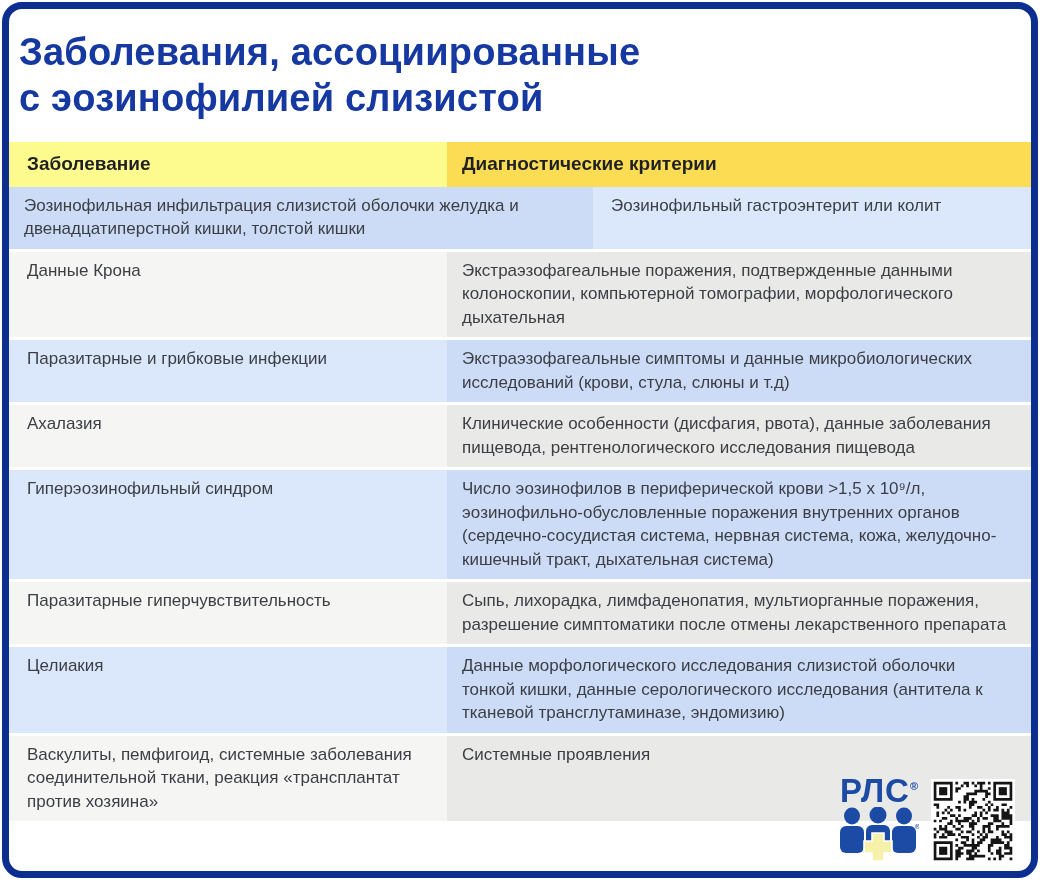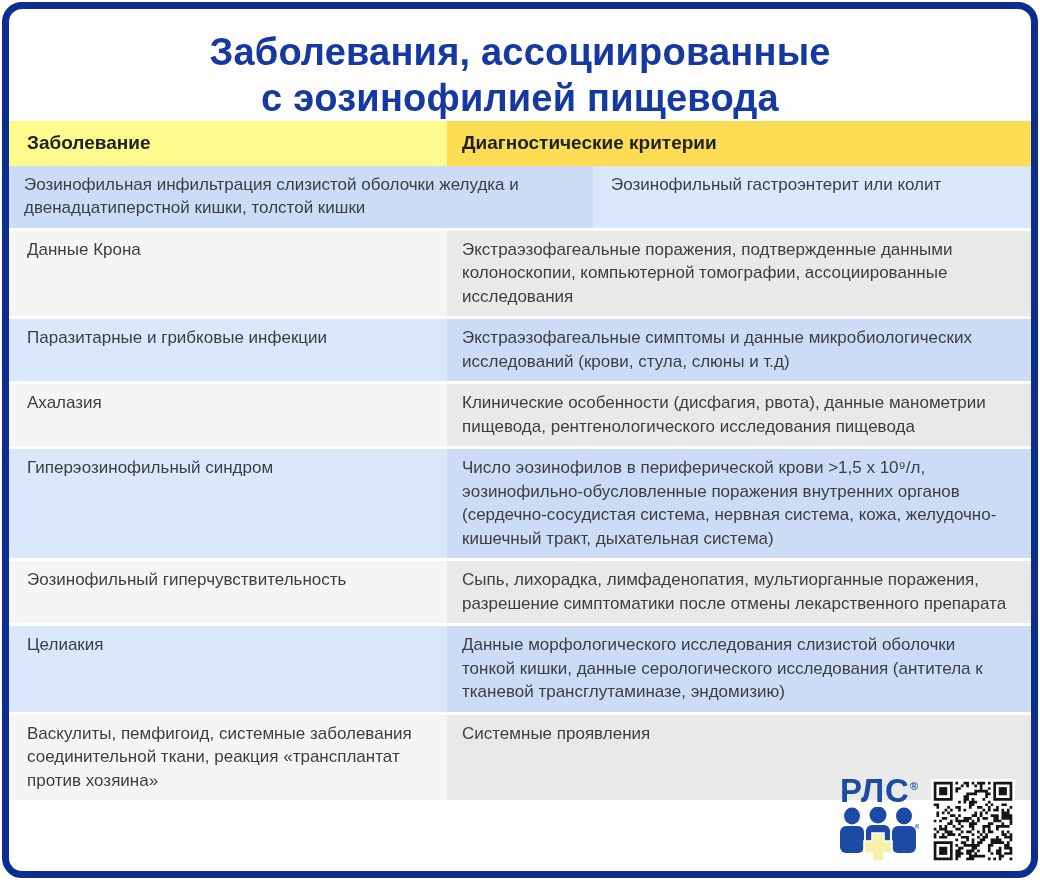--- a/index.html
+++ b/index.html
@@ -8,25 +8,25 @@
     font-family:"Liberation Sans","DejaVu Sans",sans-serif;
     -webkit-font-smoothing:antialiased;
   }
   .card{position:relative;width:1040px;height:880px;background:#ffffff;}
   .frame{
     position:absolute;inset:2px;
     border:7px solid #0c2e8e;border-radius:20px;
     background:#ffffff;overflow:hidden;box-sizing:border-box;
   }
   .title{
-    margin:20px 10px 0;text-align:center;
+    margin:20px 10px 0;text-align:left;
     color:#1539a1;font-size:38px;line-height:46px;font-weight:bold;
     letter-spacing:0.2px;
   }
-  .table{width:100%;}
+  .table{margin-top:21px;width:100%;}
   .trow{display:flex;width:100%;}
   .trow + .trow{margin-top:3px;}
   .cell{
     box-sizing:border-box;
     padding:7px 22px 8px 18px;
     font-size:17px;line-height:23.5px;color:#3b3e44;
   }
   .c-left{width:438px;flex:0 0 438px;}
   .c-right{flex:1 1 auto;padding-left:15px;}
   .thead .cell{
@@ -52,56 +52,56 @@
   .qr{display:block;background:#ffffff;}
 </style>
 </head>
 <body>
 
 <div class="card">
   <div class="frame">
 
     <div class="title">
       <span>Заболевания, ассоциированные</span><br>
-      <span>с эозинофилией пищевода</span>
+      <span>с эозинофилией слизистой</span>
     </div>
 
     <div class="table">
       <div class="trow thead">
         <div class="cell c-left">Заболевание</div>
         <div class="cell c-right">Диагностические критерии</div>
       </div>
       <div id="table-body">
         <div class="trow alt-blue">
           <div class="cell c-right">Эозинофильная инфильтрация слизистой оболочки желудка и двенадцатиперстной кишки, толстой кишки</div>
           <div class="cell c-left">Эозинофильный гастроэнтерит или колит</div>
         </div>
 
         <div class="trow alt-gray">
           <div class="cell c-left">Данные Крона</div>
-          <div class="cell c-right">Экстраэзофагеальные поражения, подтвержденные данными колоноскопии, компьютерной томографии, ассоциированные исследования</div>
+          <div class="cell c-right">Экстраэзофагеальные поражения, подтвержденные данными колоноскопии, компьютерной томографии, морфологического дыхательная</div>
         </div>
 
         <div class="trow alt-blue">
           <div class="cell c-left">Паразитарные и грибковые инфекции</div>
           <div class="cell c-right">Экстраэзофагеальные симптомы и данные микробиологических исследований (крови, стула, слюны и т.д)</div>
         </div>
 
         <div class="trow alt-gray">
           <div class="cell c-left">Ахалазия</div>
-          <div class="cell c-right">Клинические особенности (дисфагия, рвота), данные манометрии пищевода, рентгенологического исследования пищевода</div>
+          <div class="cell c-right">Клинические особенности (дисфагия, рвота), данные заболевания пищевода, рентгенологического исследования пищевода</div>
         </div>
 
         <div class="trow alt-blue">
           <div class="cell c-left">Гиперэозинофильный синдром</div>
           <div class="cell c-right">Число эозинофилов в периферической крови &gt;1,5 x 10⁹/л, эозинофильно-обусловленные поражения внутренних органов (сердечно-сосудистая система, нервная система, кожа, желудочно-кишечный тракт, дыхательная система)</div>
         </div>
 
         <div class="trow alt-gray">
-          <div class="cell c-left">Эозинофильный гиперчувствительность</div>
+          <div class="cell c-left">Паразитарные гиперчувствительность</div>
           <div class="cell c-right">Сыпь, лихорадка, лимфаденопатия, мультиорганные поражения, разрешение симптоматики после отмены лекарственного препарата</div>
         </div>
 
         <div class="trow alt-blue">
           <div class="cell c-left">Целиакия</div>
           <div class="cell c-right">Данные морфологического исследования слизистой оболочки тонкой кишки, данные серологического исследования (антитела к тканевой трансглутаминазе, эндомизию)</div>
         </div>
 
         <div class="trow alt-gray">
           <div class="cell c-left">Васкулиты, пемфигоид, системные заболевания соединительной ткани, реакция «трансплантат против хозяина»</div>

